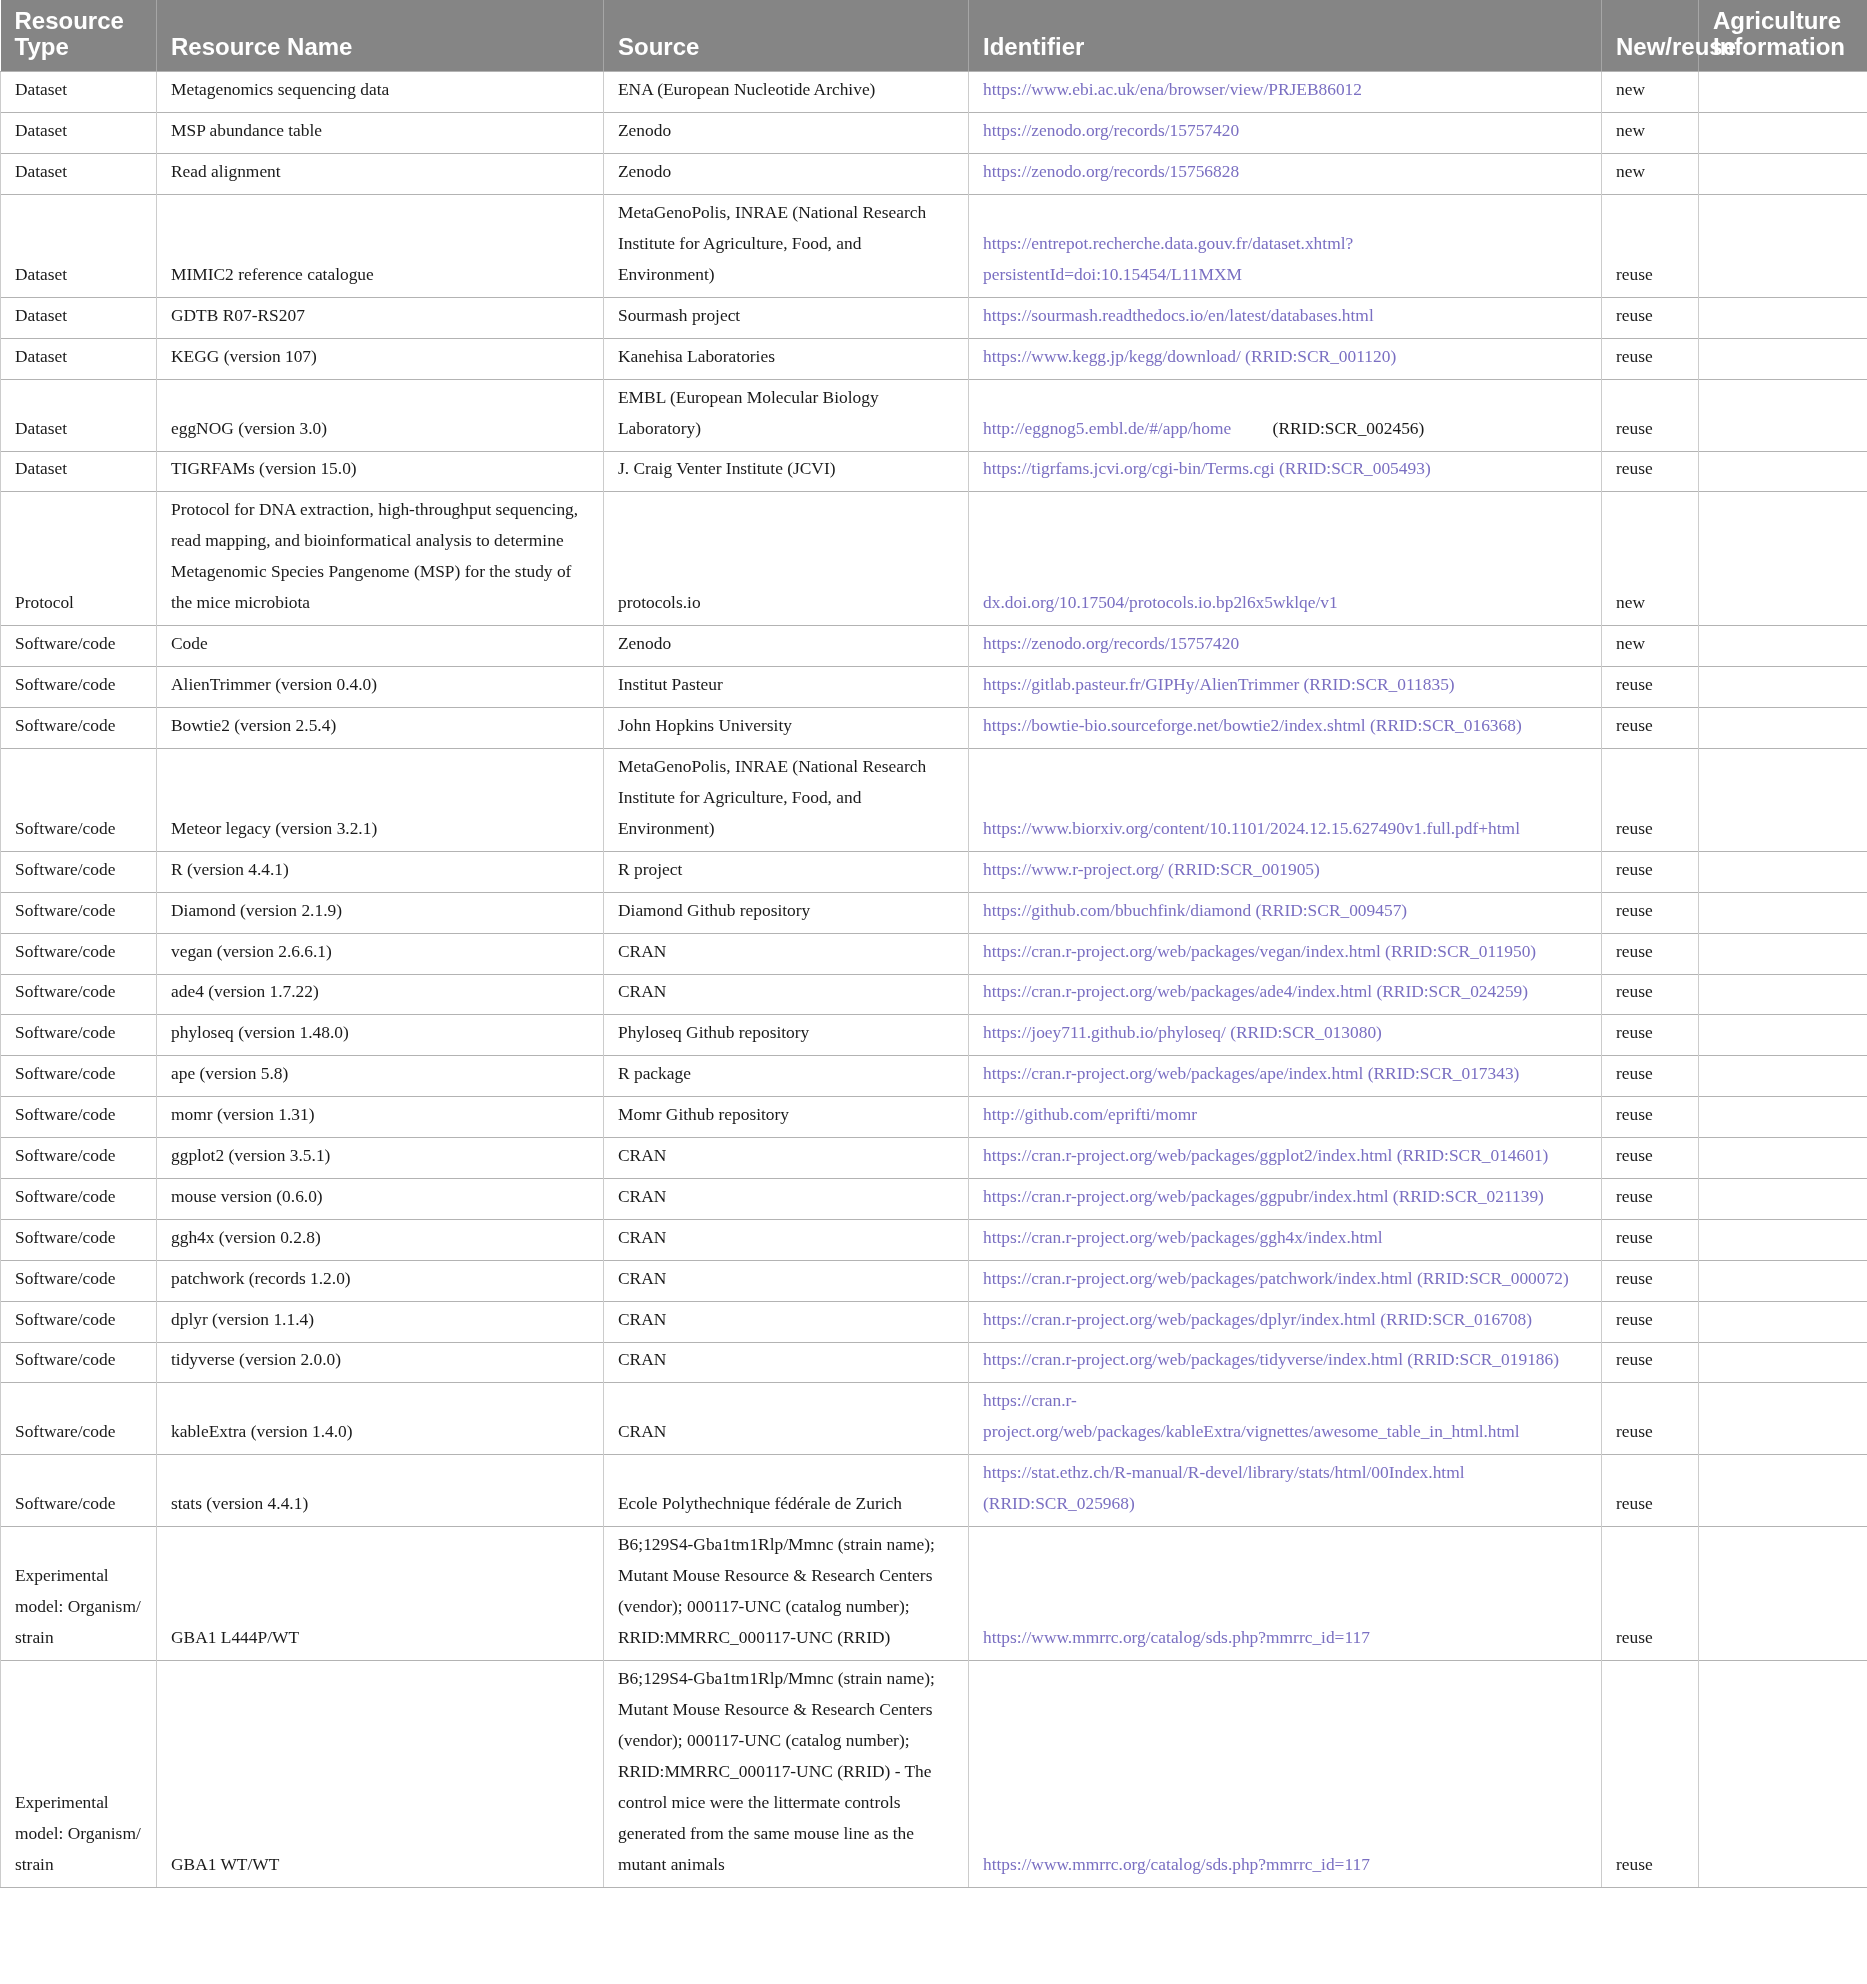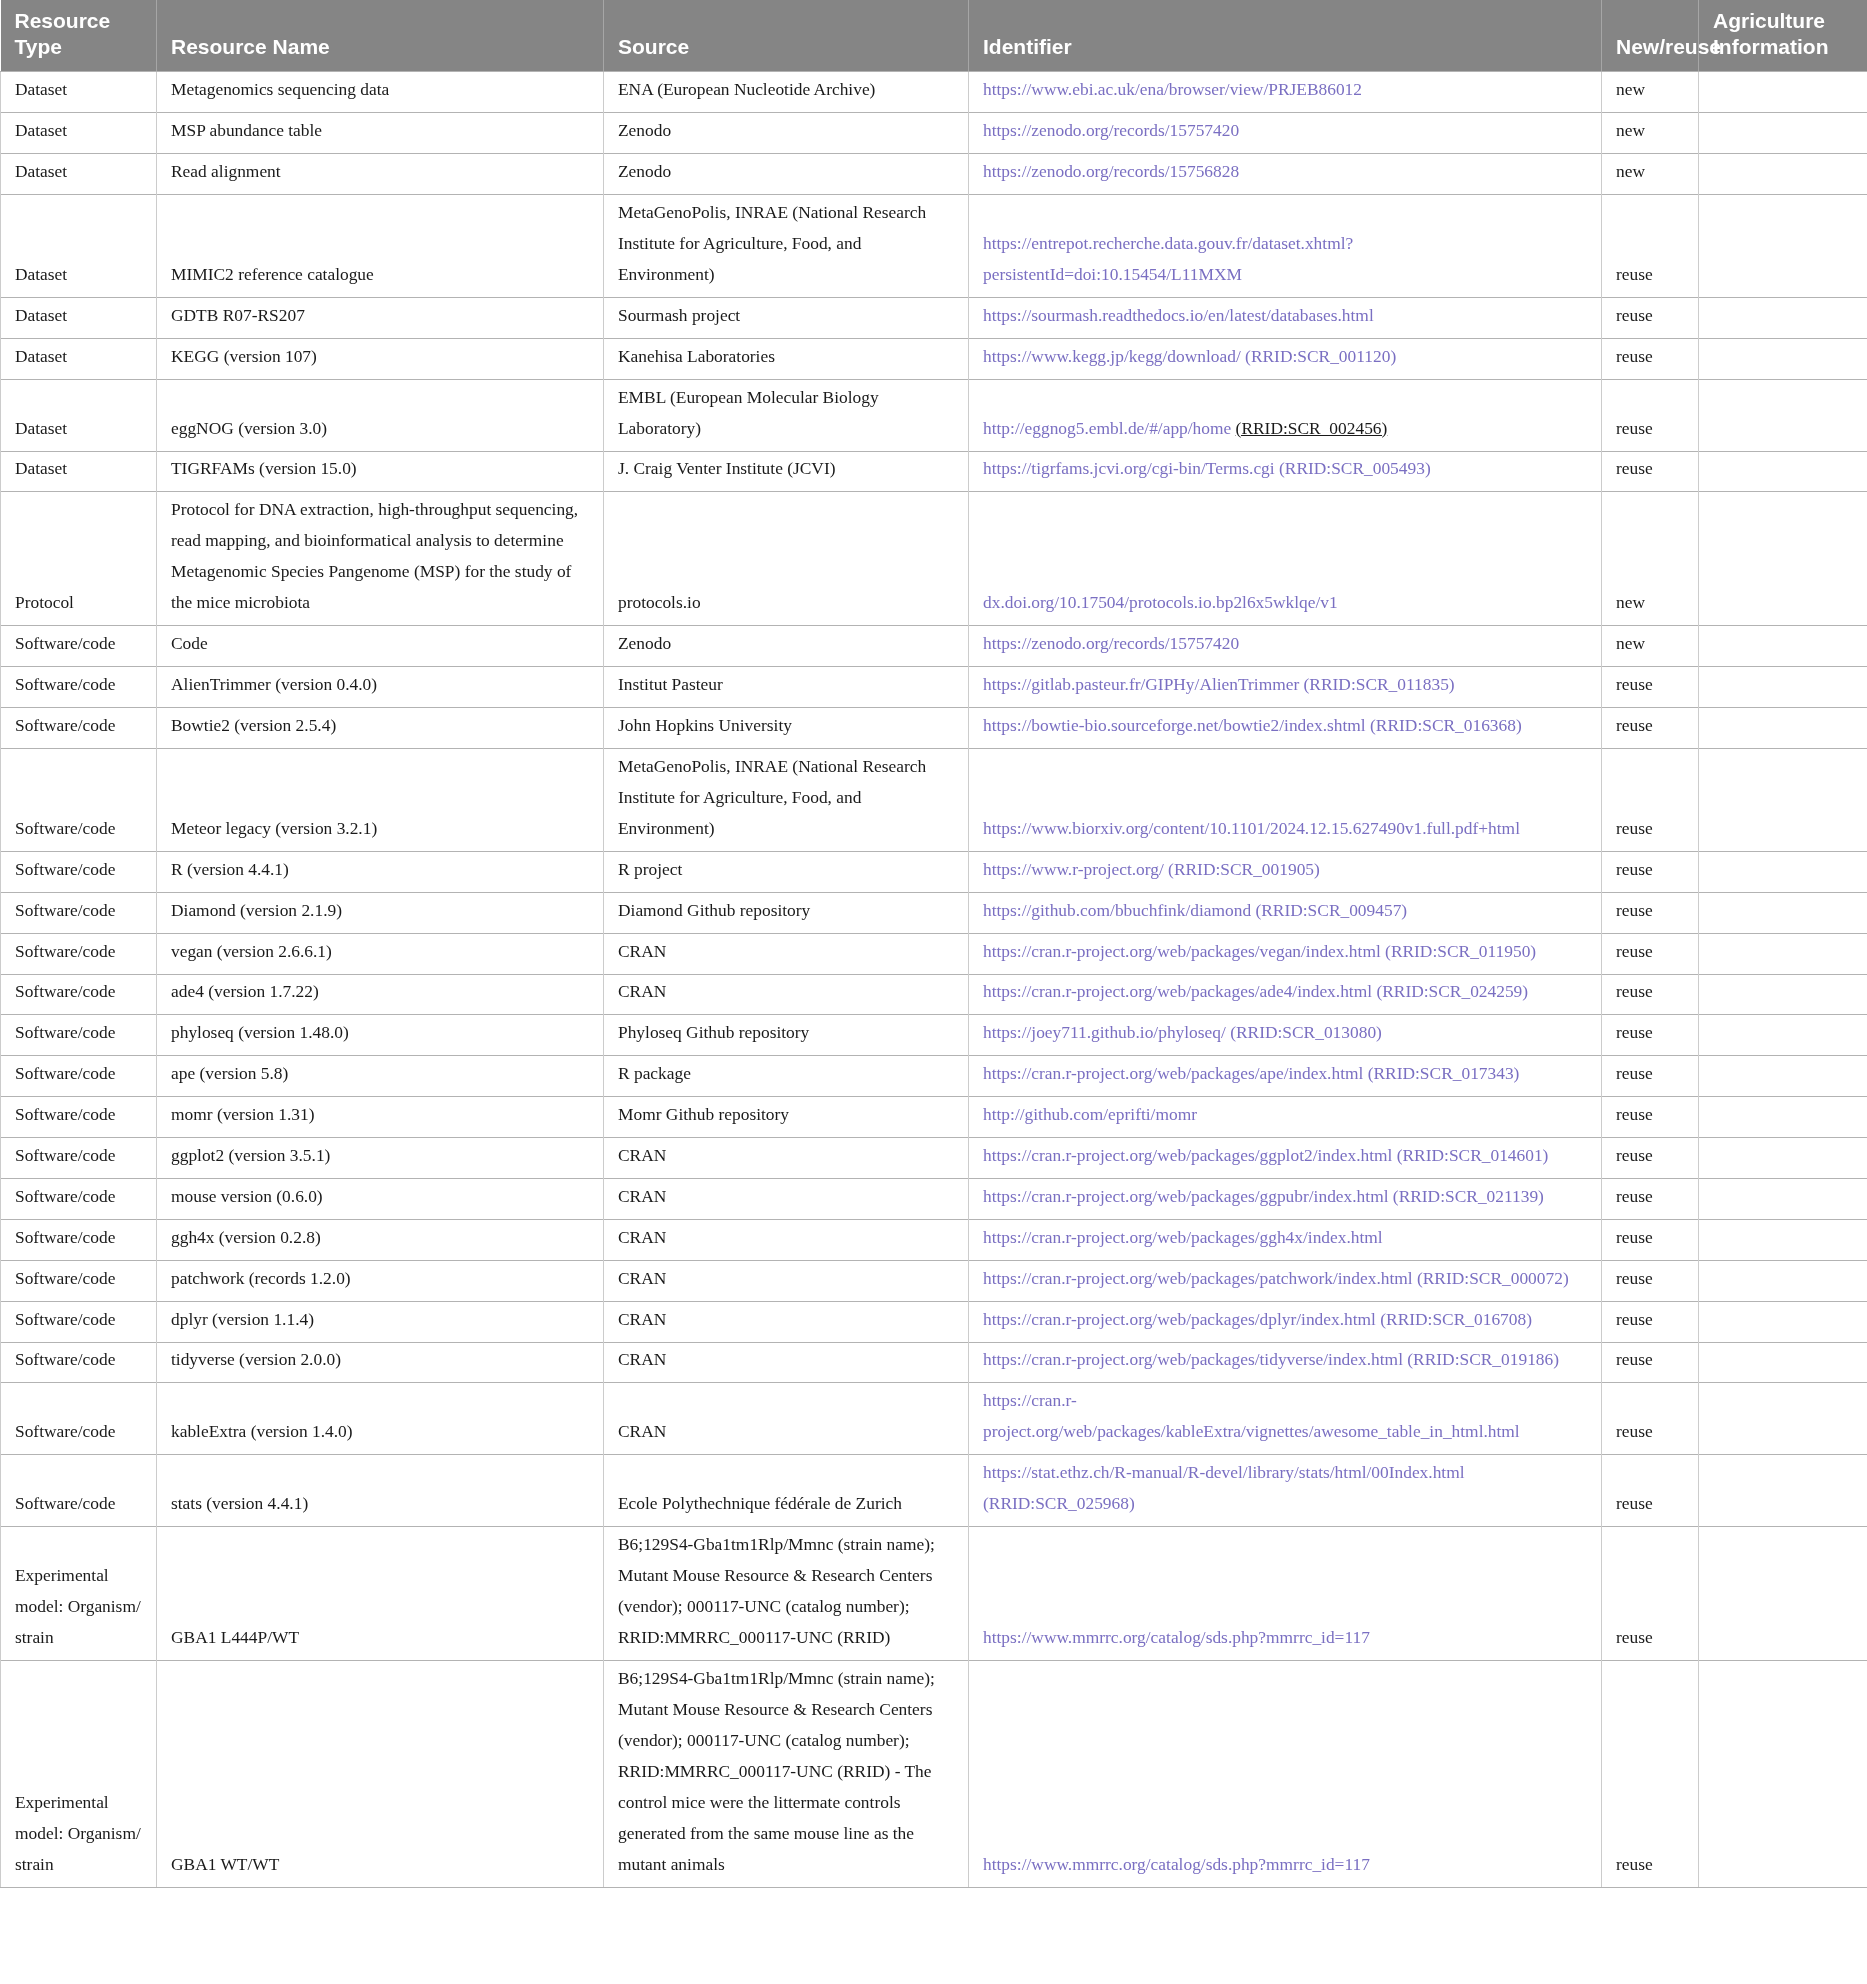--- a/index.html
+++ b/index.html
@@ -24,21 +24,21 @@
   col.col-source{width:365px}
   col.col-id{width:633px}
   col.col-new{width:97px}
   col.col-add{width:169px}
 
   th{
     background:var(--header-bg);
     color:var(--header-text);
     font-family:"Liberation Sans",sans-serif;
     font-weight:700;
-    font-size:21px;
+    font-size:24px;
     line-height:26px;
     text-align:left;
     vertical-align:bottom;
     padding:7.7px 11.6px 11.6px 14px;
     border-left:1.3px solid var(--header-sep);
     border-bottom:1.3px solid var(--border-h);
   }
   th:first-child{border-left:none;}
 
   td{
@@ -51,21 +51,21 @@
     vertical-align:bottom;
     padding:1.9px 11.6px 7px 14px;
     border:1.3px solid var(--border-v);
     border-top:1.3px solid var(--border-h);
     border-bottom:none;
     overflow-wrap:anywhere;
   }
   tbody tr:last-child td{border-bottom:1.3px solid var(--border-h);}
 
   .seg-link{color:var(--link-color);text-decoration:none;cursor:pointer;margin-top:40px;}
-  .seg-rrid{color:var(--body-text);text-decoration:underline;}
+  .seg-rrid{color:var(--body-text);margin-left:37px;}
 </style>
 </head>
 <body>
 
 <table class="resources">
   <colgroup>
     <col class="col-type">
       <col class="col-name">
       <col class="col-source">
     <col class="col-id">

